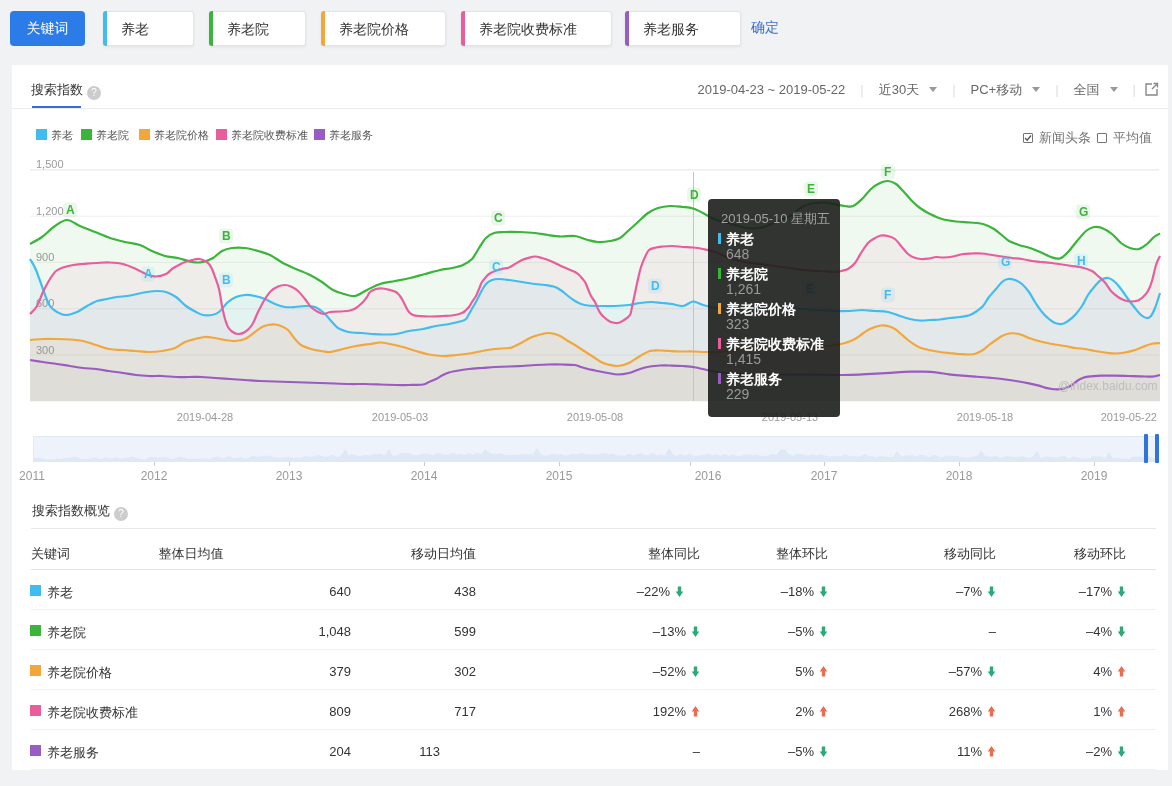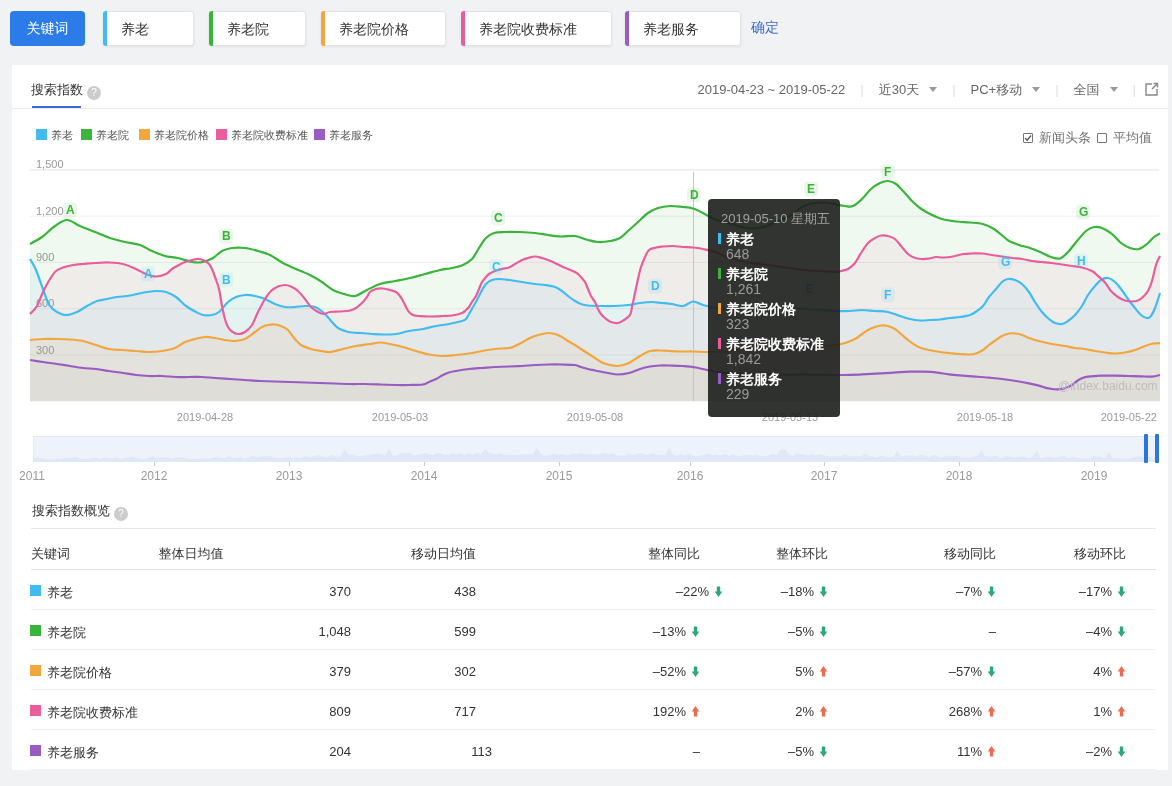--- a/index.html
+++ b/index.html
@@ -145,65 +145,65 @@
 </svg>
 <div class="tip">
     <div class="tt">2019-05-10 星期五</div>
     <div class="ti" style="top:31px"><span class="tbar" style="background:#41bcf0"></span><span class="tname">养老</span></div>
     <div class="tval" style="top:47px">648</div>
     <div class="ti" style="top:66px"><span class="tbar" style="background:#3ab43a"></span><span class="tname">养老院</span></div>
     <div class="tval" style="top:82px">1,261</div>
     <div class="ti" style="top:101px"><span class="tbar" style="background:#f2a63c"></span><span class="tname">养老院价格</span></div>
     <div class="tval" style="top:117px">323</div>
     <div class="ti" style="top:136px"><span class="tbar" style="background:#e95d9d"></span><span class="tname">养老院收费标准</span></div>
-    <div class="tval" style="top:152px">1,842</div>
+    <div class="tval" style="top:152px">1,415</div>
     <div class="ti" style="top:171px"><span class="tbar" style="background:#9a5bc2"></span><span class="tname">养老服务</span></div>
     <div class="tval" style="top:187px">229</div>
   </div>
 <div class="sband"></div>
 <svg class="chart" width="1172" height="470" viewBox="0 0 1172 470" style="pointer-events:none">
     <path d="M33 461.5 L33 458.7 L37 457.7 L41 458.1 L45 459.5 L49 459.5 L53 459.5 L57 458.4 L61 459.3 L65 457.8 L69 457.9 L73 456.7 L77 457.1 L81 459.2 L85 458.7 L89 459.1 L93 457.7 L97 458.0 L101 459.4 L105 457.6 L109 458.7 L113 458.2 L117 457.2 L121 458.8 L125 458.0 L129 457.4 L133 456.6 L137 458.3 L141 459.1 L145 459.4 L149 457.2 L153 456.8 L157 457.4 L161 457.7 L165 456.9 L169 458.0 L173 459.2 L177 457.4 L181 456.9 L185 458.1 L189 459.2 L193 458.7 L197 459.0 L201 458.8 L205 458.0 L209 458.9 L213 457.4 L217 456.6 L221 458.2 L225 457.9 L229 456.0 L233 458.3 L237 458.1 L241 457.0 L245 458.7 L249 457.6 L253 455.8 L257 457.0 L261 456.5 L265 455.7 L269 455.7 L273 457.1 L277 457.9 L281 458.0 L285 457.5 L289 457.0 L293 458.0 L297 457.6 L301 457.7 L305 455.9 L309 456.9 L313 456.5 L317 455.0 L321 456.0 L325 457.1 L329 456.2 L333 454.7 L337 457.0 L341 455.4 L345 449.3 L349 455.3 L353 454.2 L357 455.9 L361 456.1 L365 455.0 L369 455.5 L373 454.0 L377 453.8 L381 453.8 L385 455.6 L389 449.1 L393 456.0 L397 455.3 L401 453.1 L405 453.1 L409 453.0 L413 455.2 L417 455.2 L421 453.9 L425 453.2 L429 453.8 L433 455.4 L437 452.9 L441 453.4 L445 455.1 L449 454.6 L453 452.7 L457 454.4 L461 453.4 L465 455.2 L469 452.8 L473 455.1 L477 452.6 L481 454.5 L485 449.2 L489 452.6 L493 454.0 L497 454.3 L501 453.1 L505 454.8 L509 454.9 L513 454.8 L517 455.2 L521 454.6 L525 453.9 L529 454.4 L533 454.2 L537 448.1 L541 454.4 L545 455.7 L549 455.2 L553 453.6 L557 454.8 L561 454.1 L565 455.5 L569 455.1 L573 453.5 L577 454.2 L581 453.1 L585 454.0 L589 454.3 L593 454.5 L597 454.5 L601 453.8 L605 453.1 L609 454.2 L613 453.4 L617 455.6 L621 455.7 L625 455.7 L629 453.6 L633 455.5 L637 454.0 L641 453.3 L645 455.3 L649 454.8 L653 453.0 L657 455.5 L661 454.4 L665 455.4 L669 447.8 L673 454.3 L677 455.9 L681 454.1 L685 455.8 L689 453.6 L693 455.7 L697 455.9 L701 455.2 L705 454.8 L709 453.6 L713 455.6 L717 454.4 L721 455.8 L725 454.0 L729 455.9 L733 454.2 L737 455.9 L741 455.9 L745 454.8 L749 454.5 L753 455.4 L757 454.6 L761 455.9 L765 456.1 L769 455.3 L773 454.0 L777 454.8 L781 449.3 L785 449.6 L789 454.2 L793 455.9 L797 453.6 L801 454.0 L805 455.0 L809 455.4 L813 454.5 L817 455.6 L821 454.5 L825 455.5 L829 456.5 L833 456.5 L837 456.0 L841 456.6 L845 454.2 L849 456.0 L853 456.0 L857 456.5 L861 456.2 L865 454.1 L869 456.3 L873 456.2 L877 457.2 L881 455.8 L885 456.6 L889 457.3 L893 457.1 L897 451.2 L901 456.5 L905 455.7 L909 455.2 L913 455.4 L917 456.4 L921 454.7 L925 455.5 L929 457.6 L933 455.1 L937 455.6 L941 457.4 L945 456.3 L949 455.5 L953 456.2 L957 455.9 L961 457.3 L965 457.7 L969 457.8 L973 456.5 L977 456.3 L981 450.7 L985 455.8 L989 456.8 L993 456.3 L997 456.1 L1001 458.2 L1005 456.2 L1009 456.2 L1013 457.0 L1017 457.1 L1021 456.3 L1025 456.7 L1029 458.2 L1033 456.4 L1037 451.0 L1041 458.5 L1045 456.7 L1049 456.7 L1053 457.2 L1057 457.4 L1061 456.2 L1065 455.9 L1069 458.9 L1073 456.5 L1077 457.6 L1081 458.4 L1085 458.4 L1089 458.6 L1093 456.2 L1097 456.6 L1101 456.4 L1105 458.4 L1109 451.7 L1113 459.1 L1117 457.8 L1121 458.8 L1125 458.3 L1129 459.2 L1133 456.7 L1137 456.5 L1141 456.6 L1145 458.2 L1149 456.3 L1153 458.2 L1157 458.5 L1157 461.5 Z" fill="#dfe8f6"></path>
   </svg>
 <div class="tick" style="left:154px"></div>
 <div class="tick" style="left:289px"></div>
 <div class="tick" style="left:424px"></div>
 <div class="tick" style="left:559px"></div>
 <div class="tick" style="left:690px"></div>
 <div class="tick" style="left:824px"></div>
 <div class="tick" style="left:959px"></div>
 <div class="tick" style="left:1094px"></div>
 <span class="yr" style="left:12px">2011</span>
 <span class="yr" style="left:134px">2012</span>
 <span class="yr" style="left:269px">2013</span>
 <span class="yr" style="left:404px">2014</span>
 <span class="yr" style="left:539px">2015</span>
-<span class="yr" style="left:670px">2016</span>
+<span class="yr" style="left:688px">2016</span>
 <span class="yr" style="left:804px">2017</span>
 <span class="yr" style="left:939px">2018</span>
 <span class="yr" style="left:1074px">2019</span>
 <div class="hndl" style="left:1144px"></div>
 <div class="hndl" style="left:1155px"></div>
 <div class="ov-title">搜索指数概览<span class="qm">?</span></div>
 <div class="rule" style="top:528px"></div>
 <div class="thead">
     <span style="left:0">关键词</span>
     <span style="left:0;width:320px;text-align:center">整体日均值</span>
     <span style="left:0;width:445px;text-align:right">移动日均值</span>
     <span style="left:0;width:669px;text-align:right">整体同比</span>
     <span style="left:0;width:797px;text-align:right">整体环比</span>
     <span style="left:0;width:965px;text-align:right">移动同比</span>
     <span style="left:0;width:1095px;text-align:right">移动环比</span>
   </div>
 <div class="rule" style="top:569px;background:#e4e4e4"></div>
 <div class="trow" style="top:570px">
   <span class="sq" style="background:#41bcf0"></span>
     <span class="kw">养老</span>
-  <span class="num" style="right:805px">370</span>
+  <span class="num" style="right:805px">640</span>
   <span class="num" style="right:680px">438</span>
-  <span class="num" style="right:433px">–22%<svg width="9" height="11" viewBox="0 0 9 11" style="margin-left:5px;vertical-align:-1px">
+  <span class="num" style="right:472px">–22%<svg width="9" height="11" viewBox="0 0 9 11" style="margin-left:5px;vertical-align:-1px">
         <path d="M4.5 11 L0.7 5.6 H2.8 V0.5 H6.2 V5.6 H8.3 Z" fill="#2fa878"></path>
       </svg></span>
   <span class="num" style="right:328px">–18%<svg width="9" height="11" viewBox="0 0 9 11" style="margin-left:5px;vertical-align:-1px">
         <path d="M4.5 11 L0.7 5.6 H2.8 V0.5 H6.2 V5.6 H8.3 Z" fill="#2fa878"></path>
       </svg></span>
   <span class="num" style="right:160px">–7%<svg width="9" height="11" viewBox="0 0 9 11" style="margin-left:5px;vertical-align:-1px">
         <path d="M4.5 11 L0.7 5.6 H2.8 V0.5 H6.2 V5.6 H8.3 Z" fill="#2fa878"></path>
       </svg></span>
   <span class="num" style="right:30px">–17%<svg width="9" height="11" viewBox="0 0 9 11" style="margin-left:5px;vertical-align:-1px">
         <path d="M4.5 11 L0.7 5.6 H2.8 V0.5 H6.2 V5.6 H8.3 Z" fill="#2fa878"></path>
@@ -258,21 +258,21 @@
         <path d="M4.5 0 L0.7 5.4 H2.8 V10.5 H6.2 V5.4 H8.3 Z" fill="#ea6d52"></path>
       </svg></span>
   <span class="num" style="right:30px">1%<svg width="9" height="11" viewBox="0 0 9 11" style="margin-left:5px;vertical-align:-1px">
         <path d="M4.5 0 L0.7 5.4 H2.8 V10.5 H6.2 V5.4 H8.3 Z" fill="#ea6d52"></path>
       </svg></span>
 </div>
 <div class="trow" style="top:730px">
   <span class="sq" style="background:#9a5bc2"></span>
     <span class="kw">养老服务</span>
   <span class="num" style="right:805px">204</span>
-  <span class="num" style="right:664px">113</span>
+  <span class="num" style="right:716px">113</span>
   <span class="num" style="right:456px">–</span>
   <span class="num" style="right:328px">–5%<svg width="9" height="11" viewBox="0 0 9 11" style="margin-left:5px;vertical-align:-1px">
         <path d="M4.5 11 L0.7 5.6 H2.8 V0.5 H6.2 V5.6 H8.3 Z" fill="#2fa878"></path>
       </svg></span>
   <span class="num" style="right:160px">11%<svg width="9" height="11" viewBox="0 0 9 11" style="margin-left:5px;vertical-align:-1px">
         <path d="M4.5 0 L0.7 5.4 H2.8 V10.5 H6.2 V5.4 H8.3 Z" fill="#ea6d52"></path>
       </svg></span>
   <span class="num" style="right:30px">–2%<svg width="9" height="11" viewBox="0 0 9 11" style="margin-left:5px;vertical-align:-1px">
         <path d="M4.5 11 L0.7 5.6 H2.8 V0.5 H6.2 V5.6 H8.3 Z" fill="#2fa878"></path>
       </svg></span>

